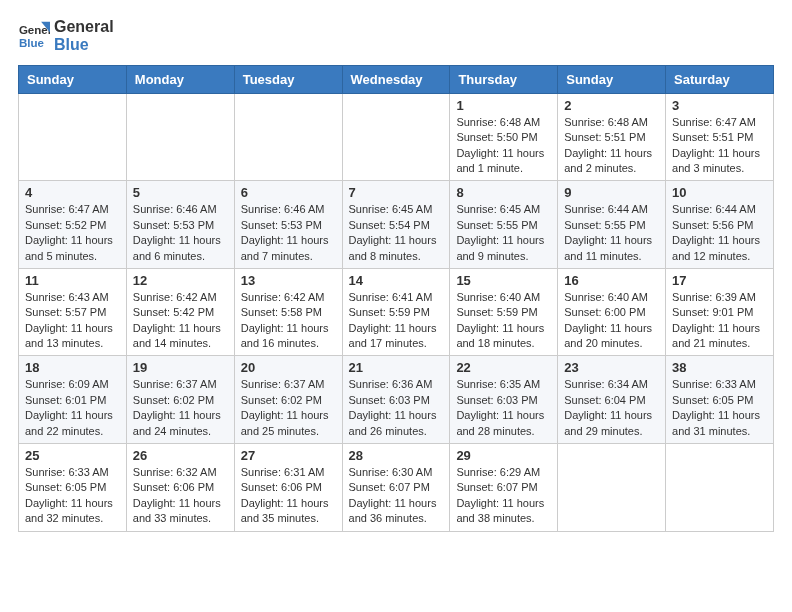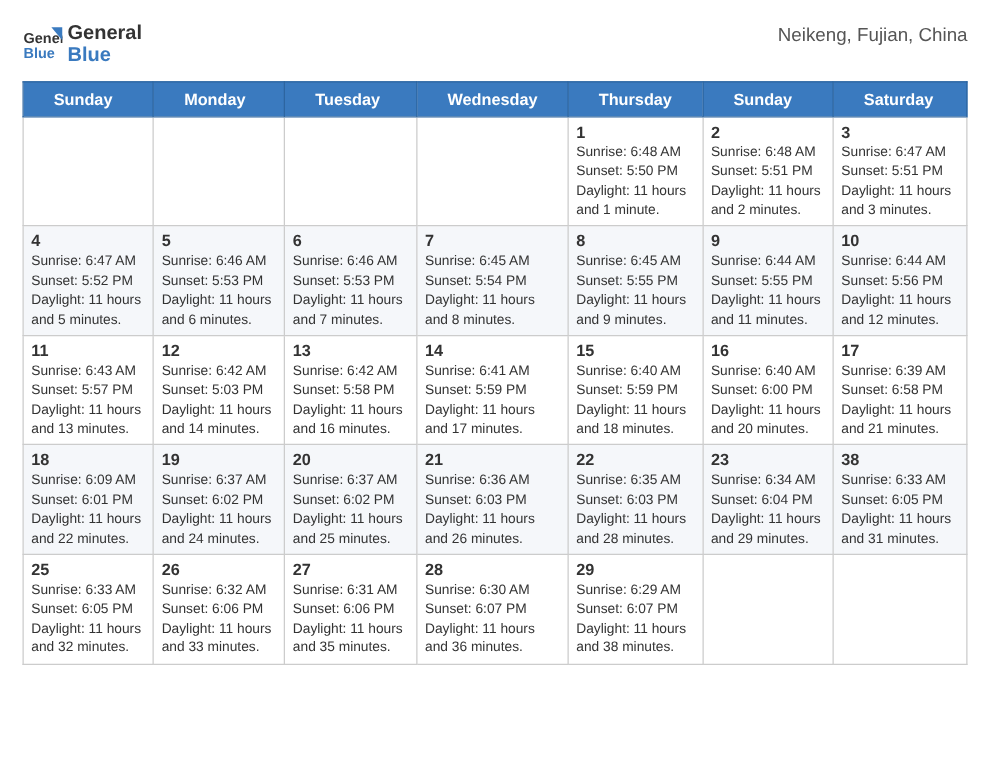--- a/index.html
+++ b/index.html
@@ -48,21 +48,21 @@
     .calendar {
       width: 100%;
       border-collapse: collapse;
       border: 1px solid #ccc;
     }
     .calendar th {
       background: #3a7abf;
       color: #fff;
       font-size: 13px;
       font-weight: bold;
-      padding: 6px 24px;
+      padding: 6px 8px;
       text-align: left;
       border: 1px solid #2d65a0;
     }
     .calendar td {
       vertical-align: top;
       border: 1px solid #ccc;
       padding: 4px 6px;
       width: calc(100% / 7);
       min-height: 70px;
       background: #fff;
@@ -99,21 +99,20 @@
         <text x="1" y="16" font-size="13" font-weight="bold" fill="#333" font-family="Arial">General</text>
         <text x="1" y="30" font-size="13" font-weight="bold" fill="#3a7abf" font-family="Arial">Blue</text>
         <polygon points="26,2 36,2 36,14" fill="#3a7abf"></polygon>
       </svg>
       <div style="display:flex;flex-direction:column;line-height:1.15;">
         <span style="font-size:16px;font-weight:bold;color:#333;">General</span>
         <span style="font-size:16px;font-weight:bold;color:#3a7abf;">Blue</span>
       </div>
     </div>
     <div class="title-block">
-      <div class="location">Neikeng, Fujian, China</div>
     </div>
   </div>
 
   <table class="calendar">
     <thead>
       <tr>
         <th>Sunday</th>
         <th>Monday</th>
         <th>Tuesday</th>
         <th>Wednesday</th>
@@ -194,21 +193,21 @@
         <tr>
           <td>
             <span class="day-number">11</span>
             <div class="day-info">Sunrise: 6:43 AM
 Sunset: 5:57 PM
 Daylight: 11 hours and 13 minutes.</div>
           </td>
           <td>
             <span class="day-number">12</span>
             <div class="day-info">Sunrise: 6:42 AM
-Sunset: 5:03 PM
+Sunset: 5:42 PM
 Daylight: 11 hours and 14 minutes.</div>
           </td>
           <td>
             <span class="day-number">13</span>
             <div class="day-info">Sunrise: 6:42 AM
 Sunset: 5:58 PM
 Daylight: 11 hours and 16 minutes.</div>
           </td>
           <td>
             <span class="day-number">14</span>
@@ -224,21 +223,21 @@
           </td>
           <td>
             <span class="day-number">16</span>
             <div class="day-info">Sunrise: 6:40 AM
 Sunset: 6:00 PM
 Daylight: 11 hours and 20 minutes.</div>
           </td>
           <td>
             <span class="day-number">17</span>
             <div class="day-info">Sunrise: 6:39 AM
-Sunset: 6:58 PM
+Sunset: 9:01 PM
 Daylight: 11 hours and 21 minutes.</div>
           </td>
         </tr>
         <tr>
           <td>
             <span class="day-number">18</span>
             <div class="day-info">Sunrise: 6:09 AM
 Sunset: 6:01 PM
 Daylight: 11 hours and 22 minutes.</div>
           </td>

